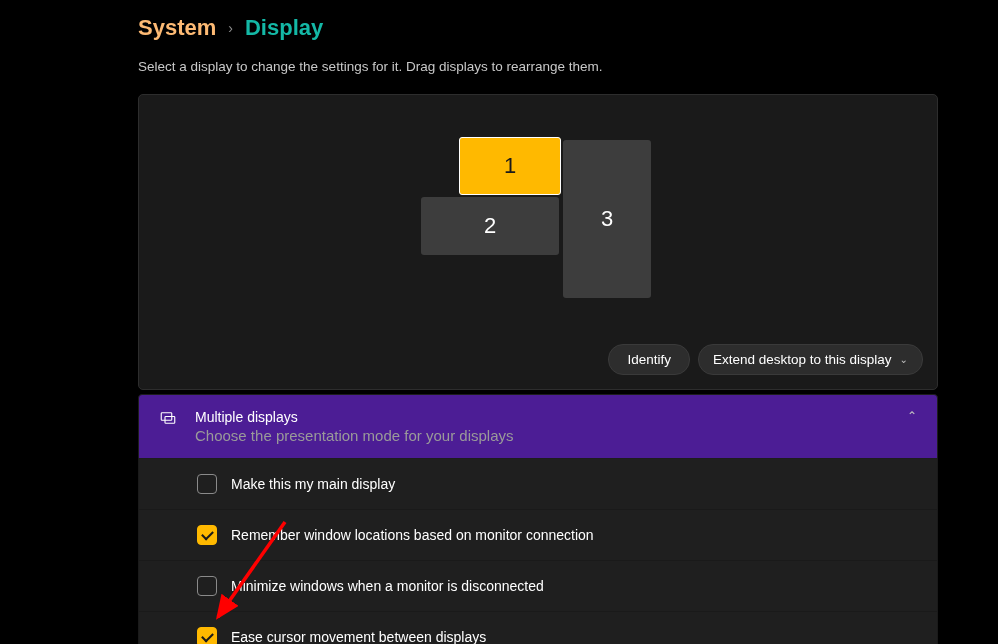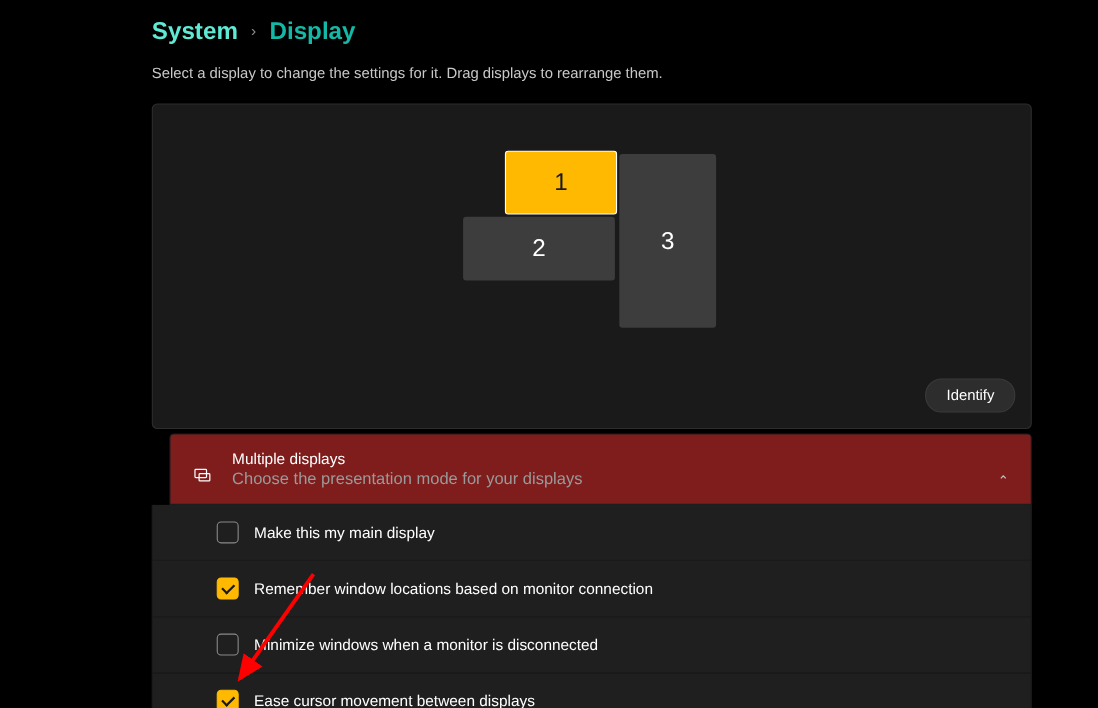--- a/index.html
+++ b/index.html
@@ -21,21 +21,21 @@
     }
     .breadcrumb {
       display: flex;
       align-items: center;
       gap: 12px;
       margin-bottom: 18px;
     }
     .breadcrumb-parent {
       font-size: 22px;
       font-weight: 600;
-      color: #5eead4;
+      color: #fdba74;
       cursor: pointer;
     }
     .breadcrumb-chevron {
       color: #8e8e8e;
       font-size: 14px;
     }
     .breadcrumb-current {
       font-size: 22px;
       font-weight: 600;
       color: #14b8a6;
@@ -97,29 +97,28 @@
     }
     .btn-wide {
       padding: 7px 14px;
     }
     .chevron-down {
       font-size: 10px;
       color: #c0c0c0;
     }
     .expander-header {
       margin-top: 4px;
-      background: #7f1d1d;
+      background: #4c1d95;
       border: 1px solid #1d1d1d;
       border-radius: 4px 4px 0 0;
       padding: 14px 20px;
       display: flex;
-      align-items: flex-end;
+      align-items: flex-start;
       gap: 18px;
       cursor: pointer;
-      margin-left: 16px;
     }
     .expander-icon svg {
       width: 18px;
       height: 18px;
       stroke: #ffffff;
     }
     .expander-title-block {
       flex: 1;
     }
     .expander-title {
@@ -198,20 +197,24 @@
         <span>2</span>
       </div>
       <div class="display-box" style="left:424px; top:45px; width:88px; height:158px;">
         <span>3</span>
       </div>
     </div>
     <div class="panel-buttons">
       <button class="btn">
         <span>Identify</span>
       </button>
+      <button class="btn btn-wide">
+        <span>Extend desktop to this display</span>
+        <span class="chevron-down">⌄</span>
+      </button>
     </div>
   </div>
 
   <div class="expander-header">
     <span class="expander-icon">
       <svg viewBox="0 0 24 24" fill="none" stroke="currentColor" stroke-width="1.5">
         <rect x="3" y="5" width="14" height="10" rx="1"></rect>
         <rect x="8" y="10" width="13" height="9" rx="1"></rect>
       </svg>
     </span>

